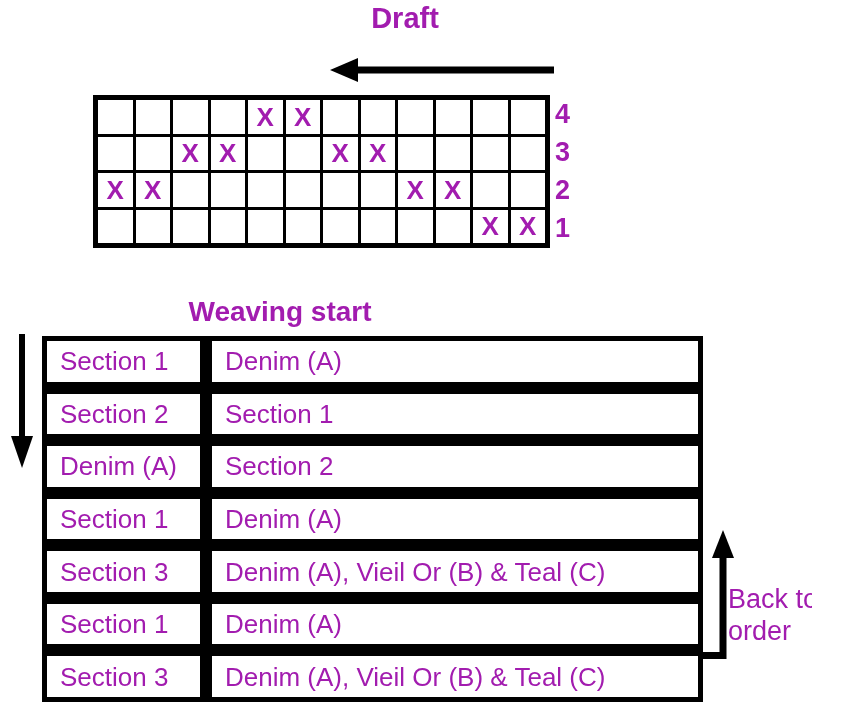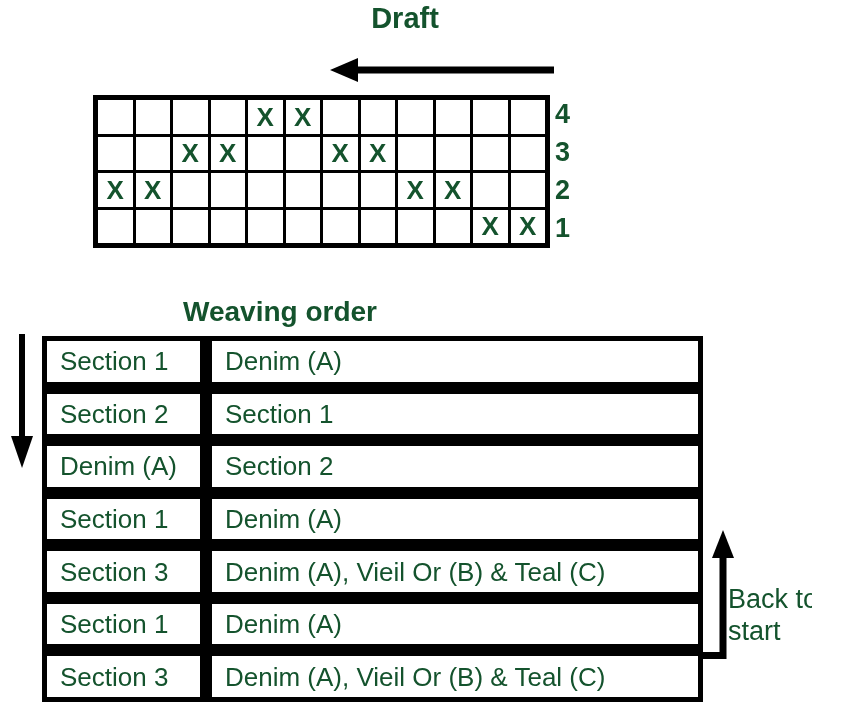--- a/index.html
+++ b/index.html
@@ -1,18 +1,18 @@
 <!DOCTYPE html>
 <html><head>
 <meta charset="utf-8">
 <style>
   html, body { margin:0; padding:0; background:#ffffff; }
   #canvas {
     position:relative; width:812px; height:723px; background:#ffffff;
-    font-family:"Liberation Sans", sans-serif; color:#14532d; overflow:hidden;
+    font-family:"Liberation Sans", sans-serif; color:#a21caf; overflow:hidden;
   }
   .abs { position:absolute; }
 
   
   .draft-title {
     left:330px; top:2px; width:150px; text-align:center;
     font-size:29px; font-weight:bold; line-height:33px;
   }
   .weaving-title {
     left:42px; top:296px; width:476px; text-align:center;
@@ -127,21 +127,21 @@
     <div class="cell">X</div>
   </div>
 
   <div class="abs row-labels">
     <div>4</div>
     <div>3</div>
     <div>2</div>
     <div>1</div>
   </div>
 
-  <div class="abs weaving-title">Weaving order</div>
+  <div class="abs weaving-title">Weaving start</div>
 
   <svg class="abs" style="left:9px; top:334px;" width="26" height="136" viewBox="0 0 26 136">
     <line x1="13" y1="0" x2="13" y2="106" stroke="#000" stroke-width="6"></line>
     <polygon points="13,134 2,102 24,102" fill="#000"></polygon>
   </svg>
 
   <div class="abs wo-table">
     <div class="wo-cell">Section 1</div>
     <div class="wo-cell">Denim (A)</div>
 
@@ -165,16 +165,16 @@
     <div class="wo-cell">Denim (A), Vieil Or (B) &amp; Teal (C)</div>
   </div>
 
   <svg class="abs" style="left:700px; top:526px;" width="40" height="136" viewBox="0 0 40 136">
     <path d="M0,129.5 L23,129.5 L23,30" stroke="#000" stroke-width="7" fill="none"></path>
     <polygon points="23,4 12,32 34,32" fill="#000"></polygon>
   </svg>
 
   <div class="abs back-to-start">
     <div>Back to</div>
-    <div>start</div>
+    <div>order</div>
   </div>
 
 </div>
 
 </body></html>

